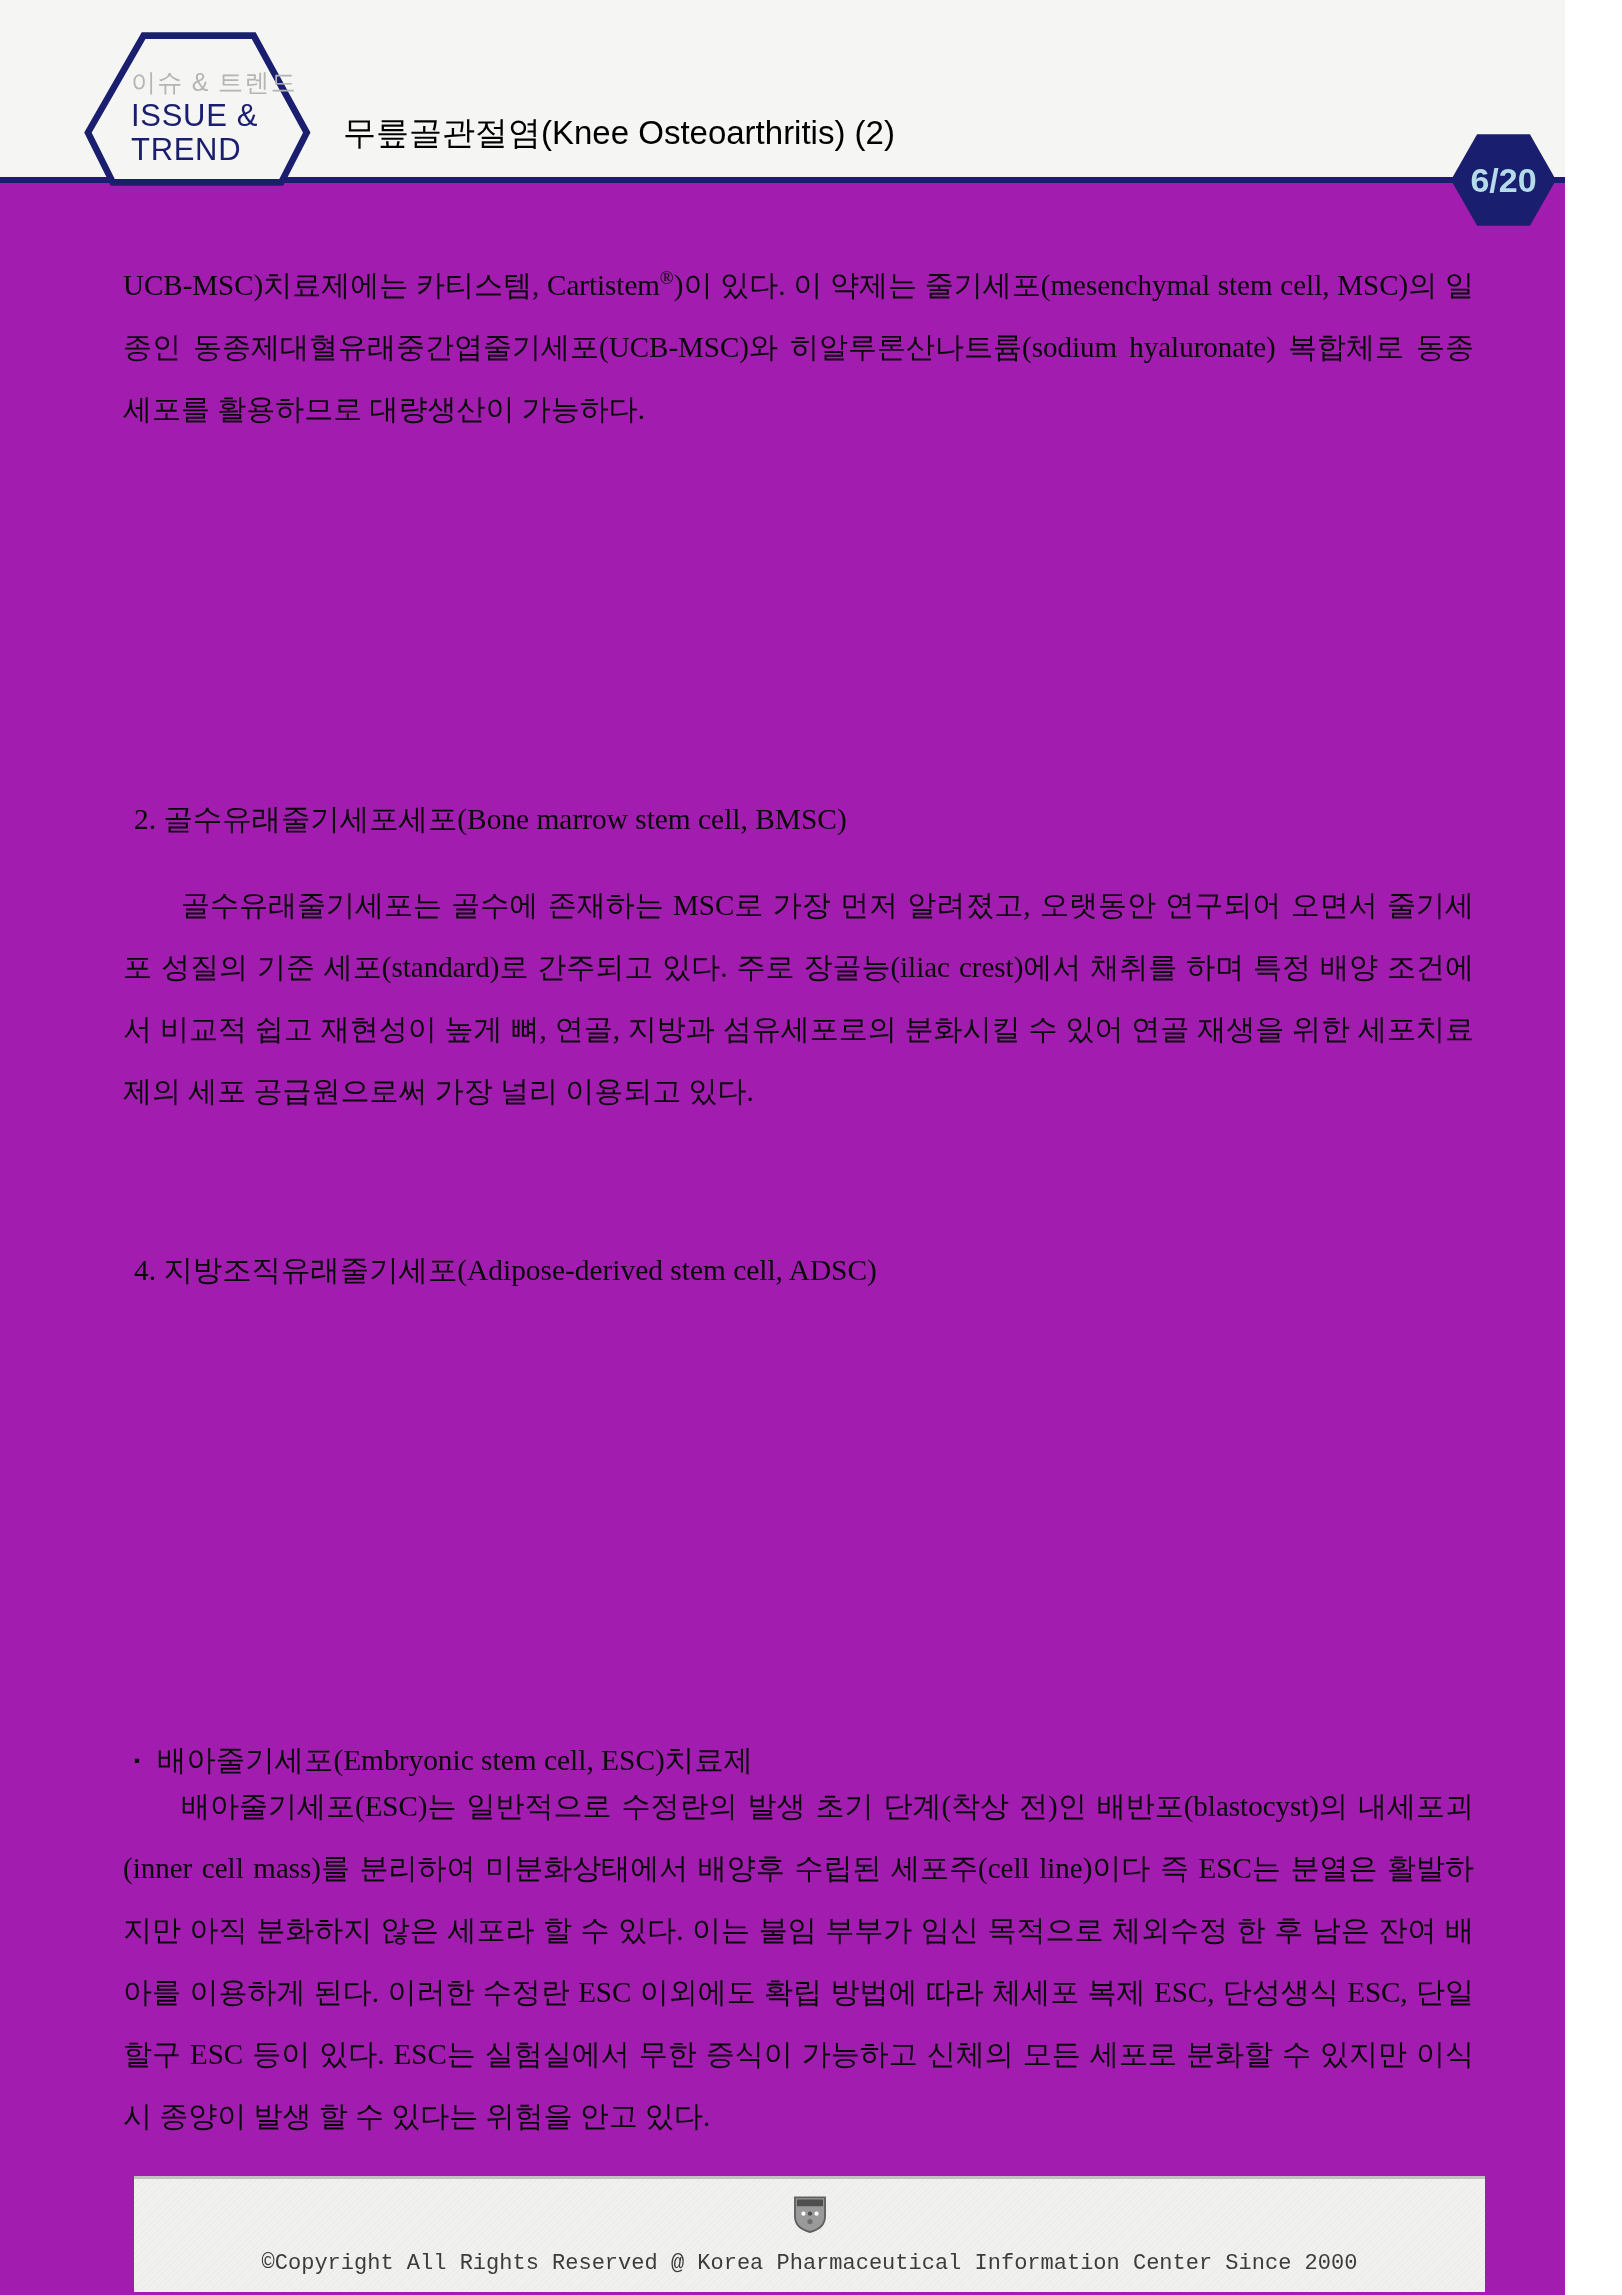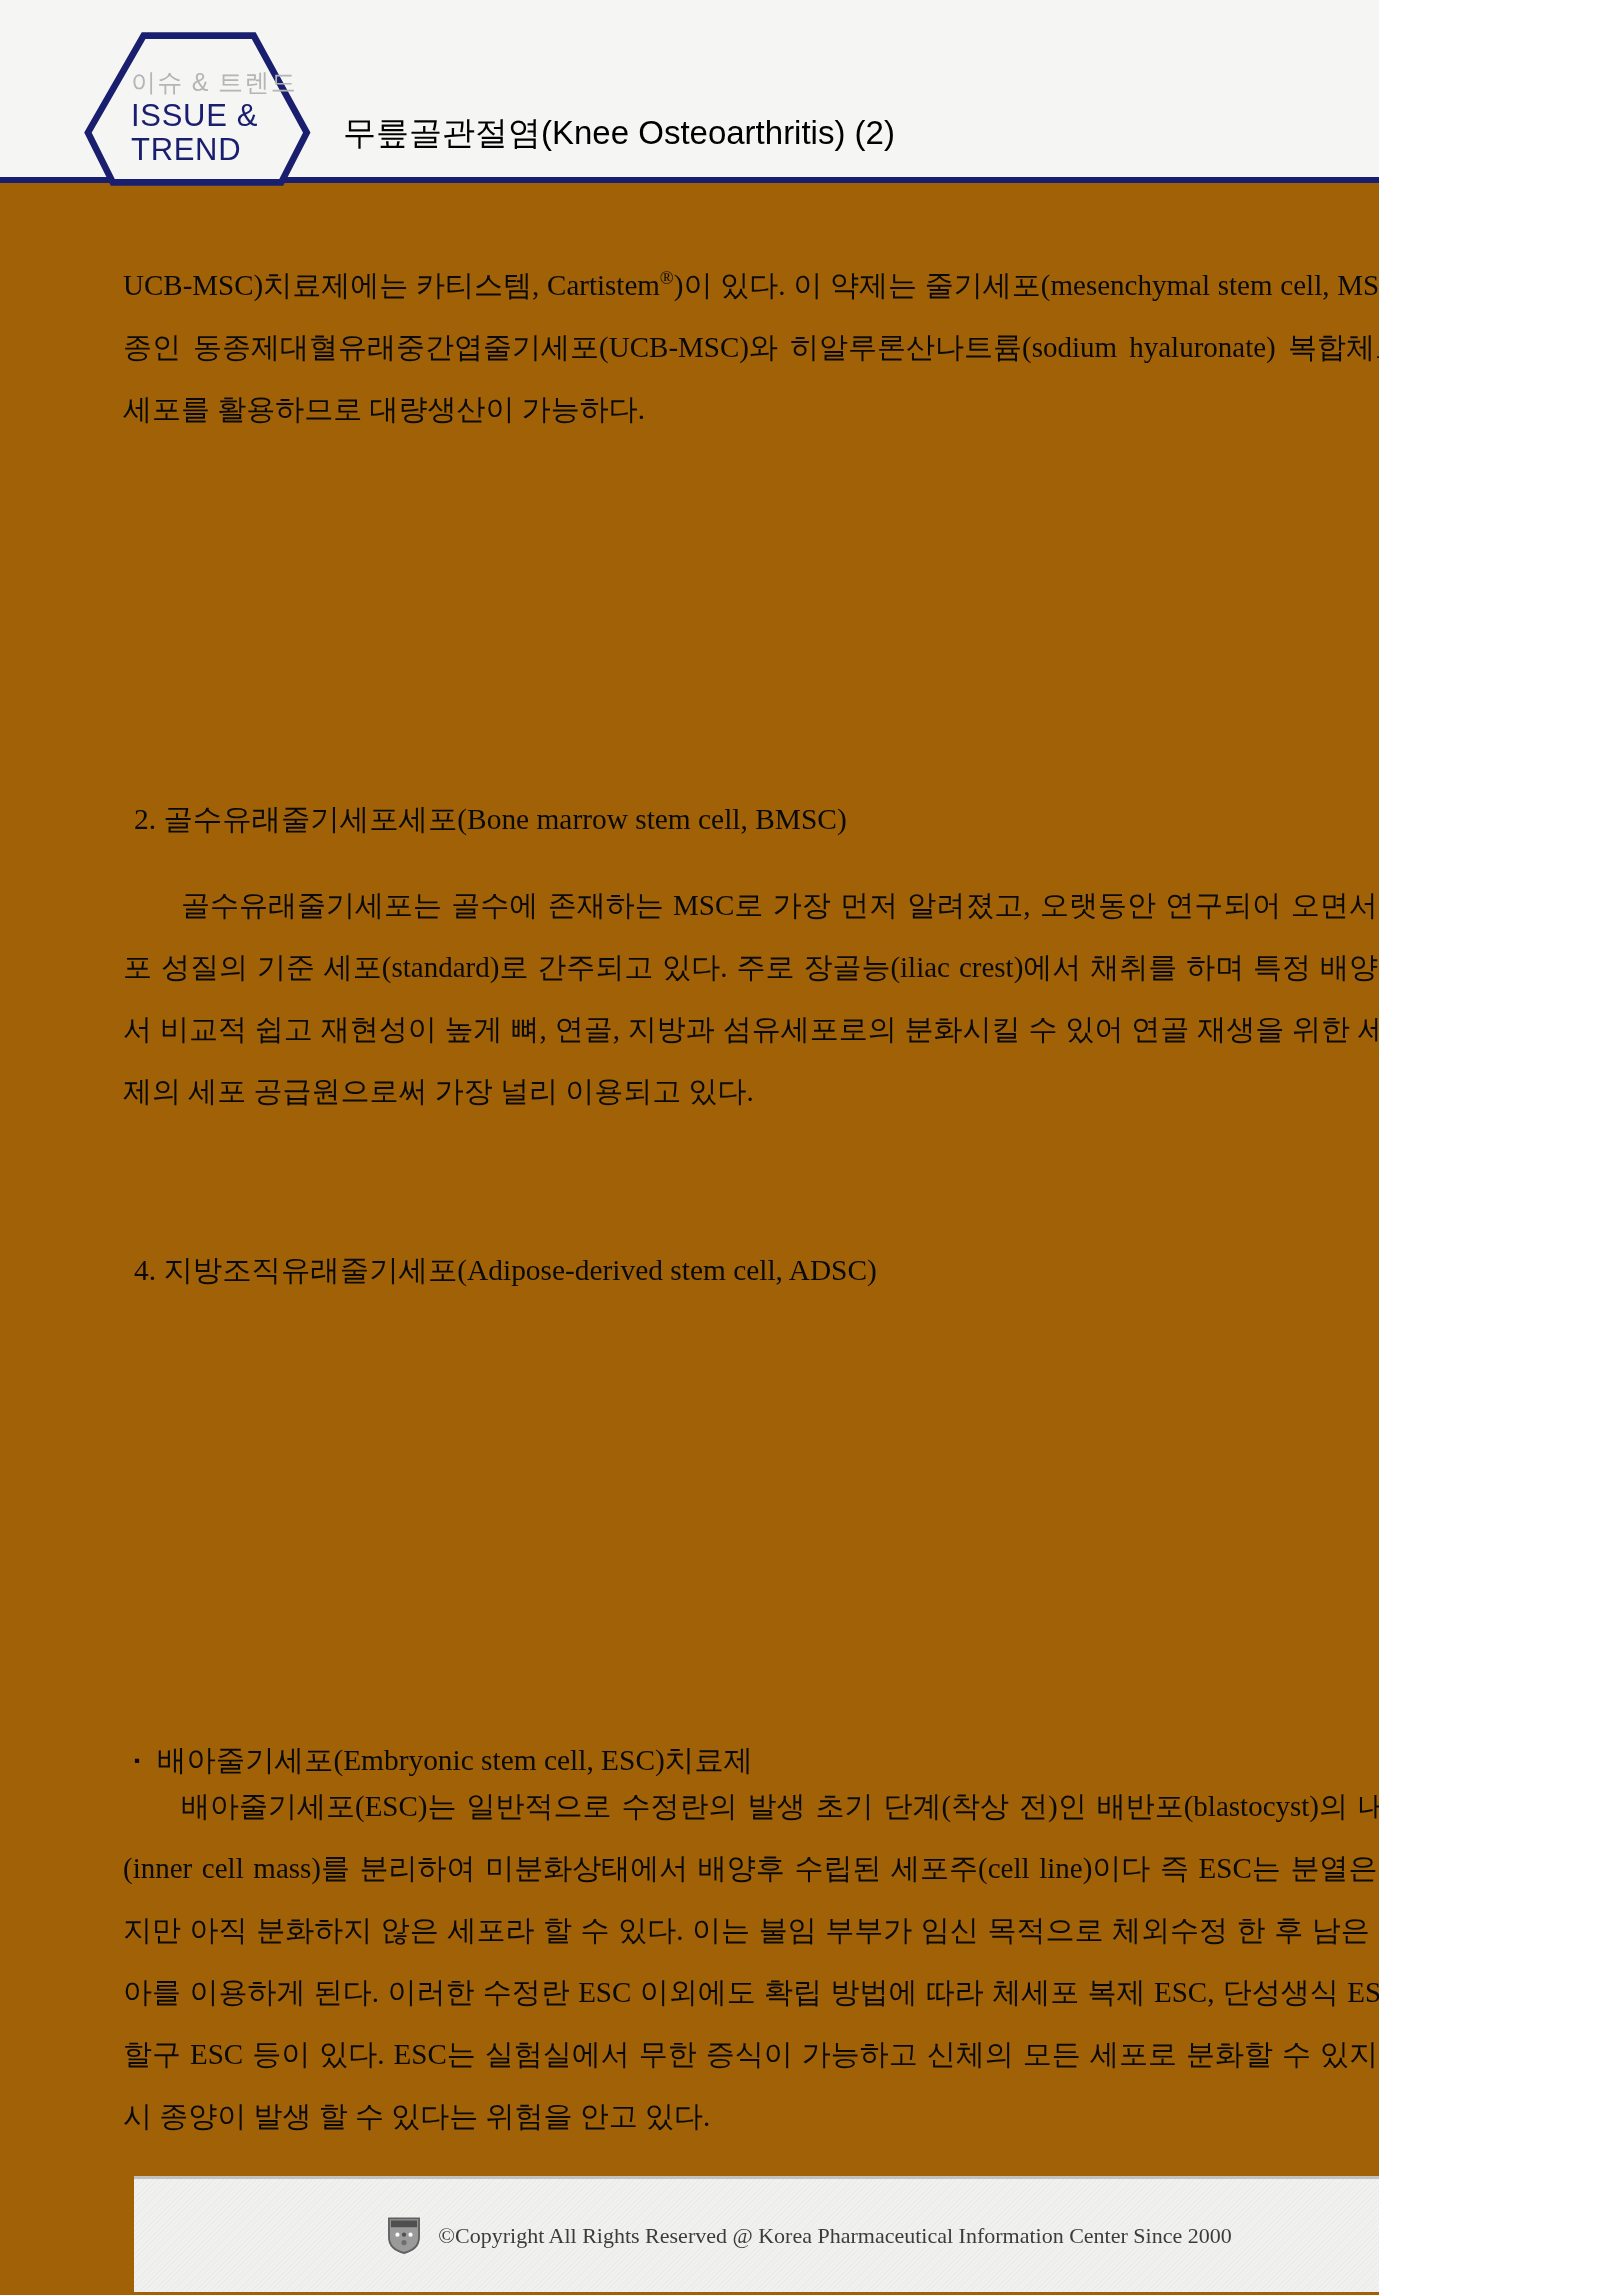--- a/index.html
+++ b/index.html
@@ -1,19 +1,19 @@
 <!DOCTYPE html>
 <html style="font-size:10.5px"><head>
 <meta charset="utf-8">
 <style>
   html,body{margin:0;padding:0;background:#ffffff;}
   .page{
     position:relative;
-    width:1379px;height:2295px;
-    background:#a16207;
+    width:1565px;height:2295px;
+    background:#a21caf;
     overflow:hidden;
     font-family:"Liberation Serif","DejaVu Serif",serif;
     color:#0a0a0a;
   }
   
   .header{
     position:absolute;left:0;top:0;width:1623px;height:177px;
     background:#f5f5f3;
     border-bottom:6.5px solid #1a1e6e;
   }
@@ -56,22 +56,22 @@
     display:inline-block;
     font-size:17px;vertical-align:3.9px;margin-right:17px;
   }
   
   .footer{
     position:absolute;left:134px;top:2176px;width:1351px;height:113px;
     background:#f1f1ef;
     background-image:repeating-linear-gradient(135deg,rgba(0,0,0,0.025) 0 1.3px,transparent 1.3px 3.3px);
     border-top:3.3px solid #c2c2c2;
     display:flex;align-items:center;justify-content:center;gap:17px;
-    font-family:Liberation Serif, serif;
-    font-size:22px;color:#3c3c3c;
+    font-family:Liberation Mono, monospace;
+    font-size:22px;color:#3c3c3c;flex-direction:column;
   }
 </style>
 </head>
 <body>
 
 <div class="page">
 
   <div class="header">
 
     <svg class="logo-hex" viewBox="0 0 348 238" xmlns="http://www.w3.org/2000/svg">

